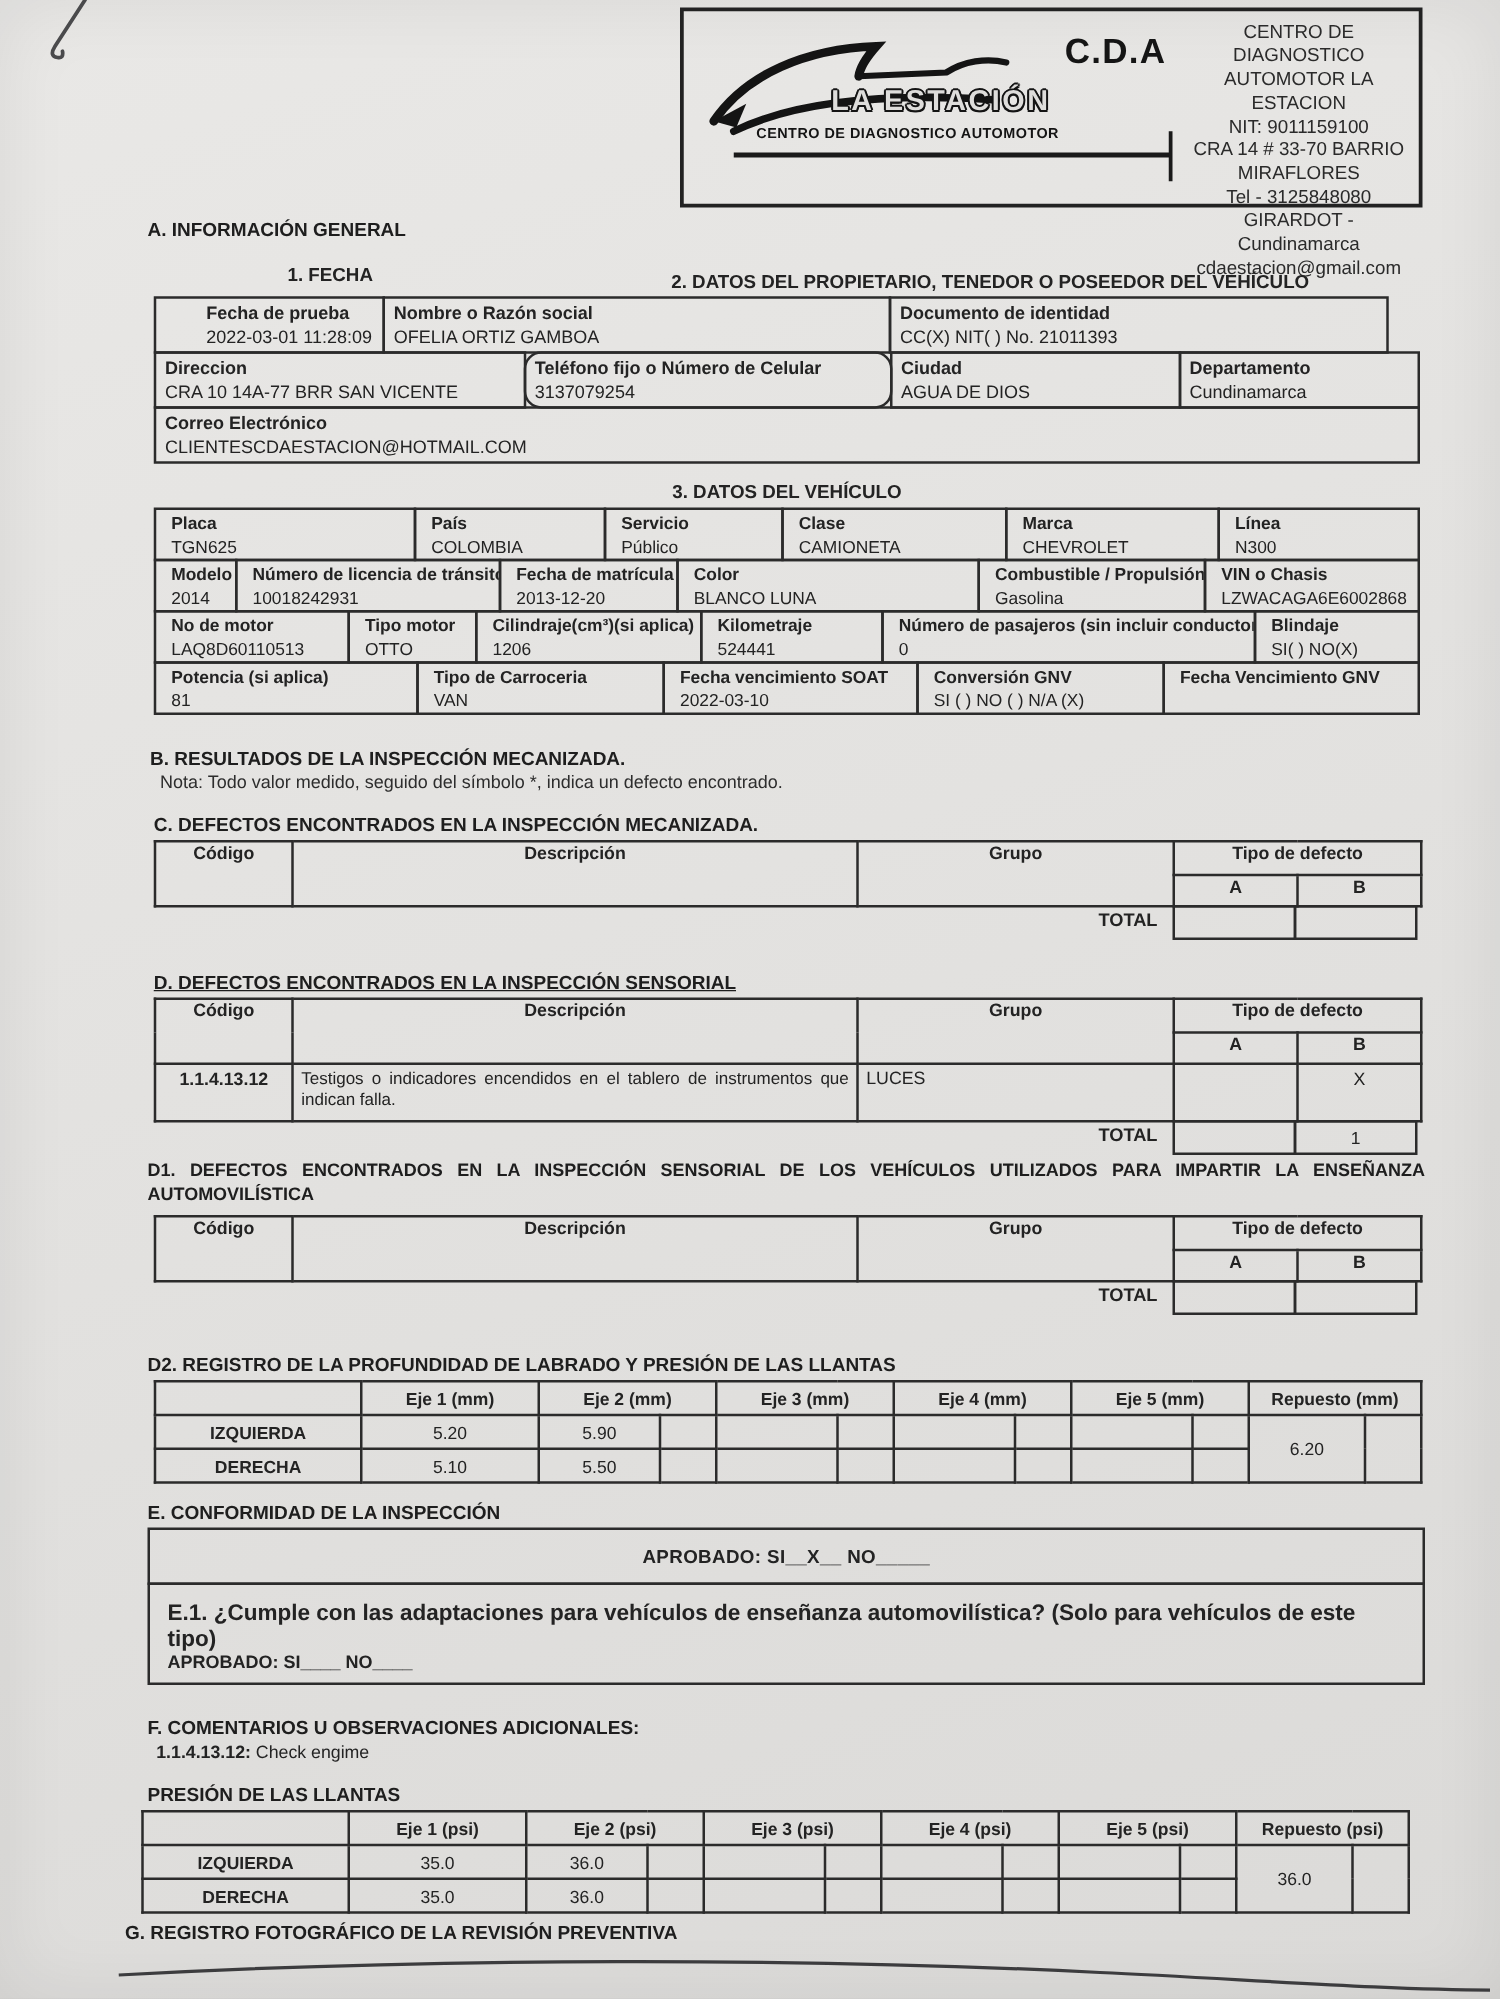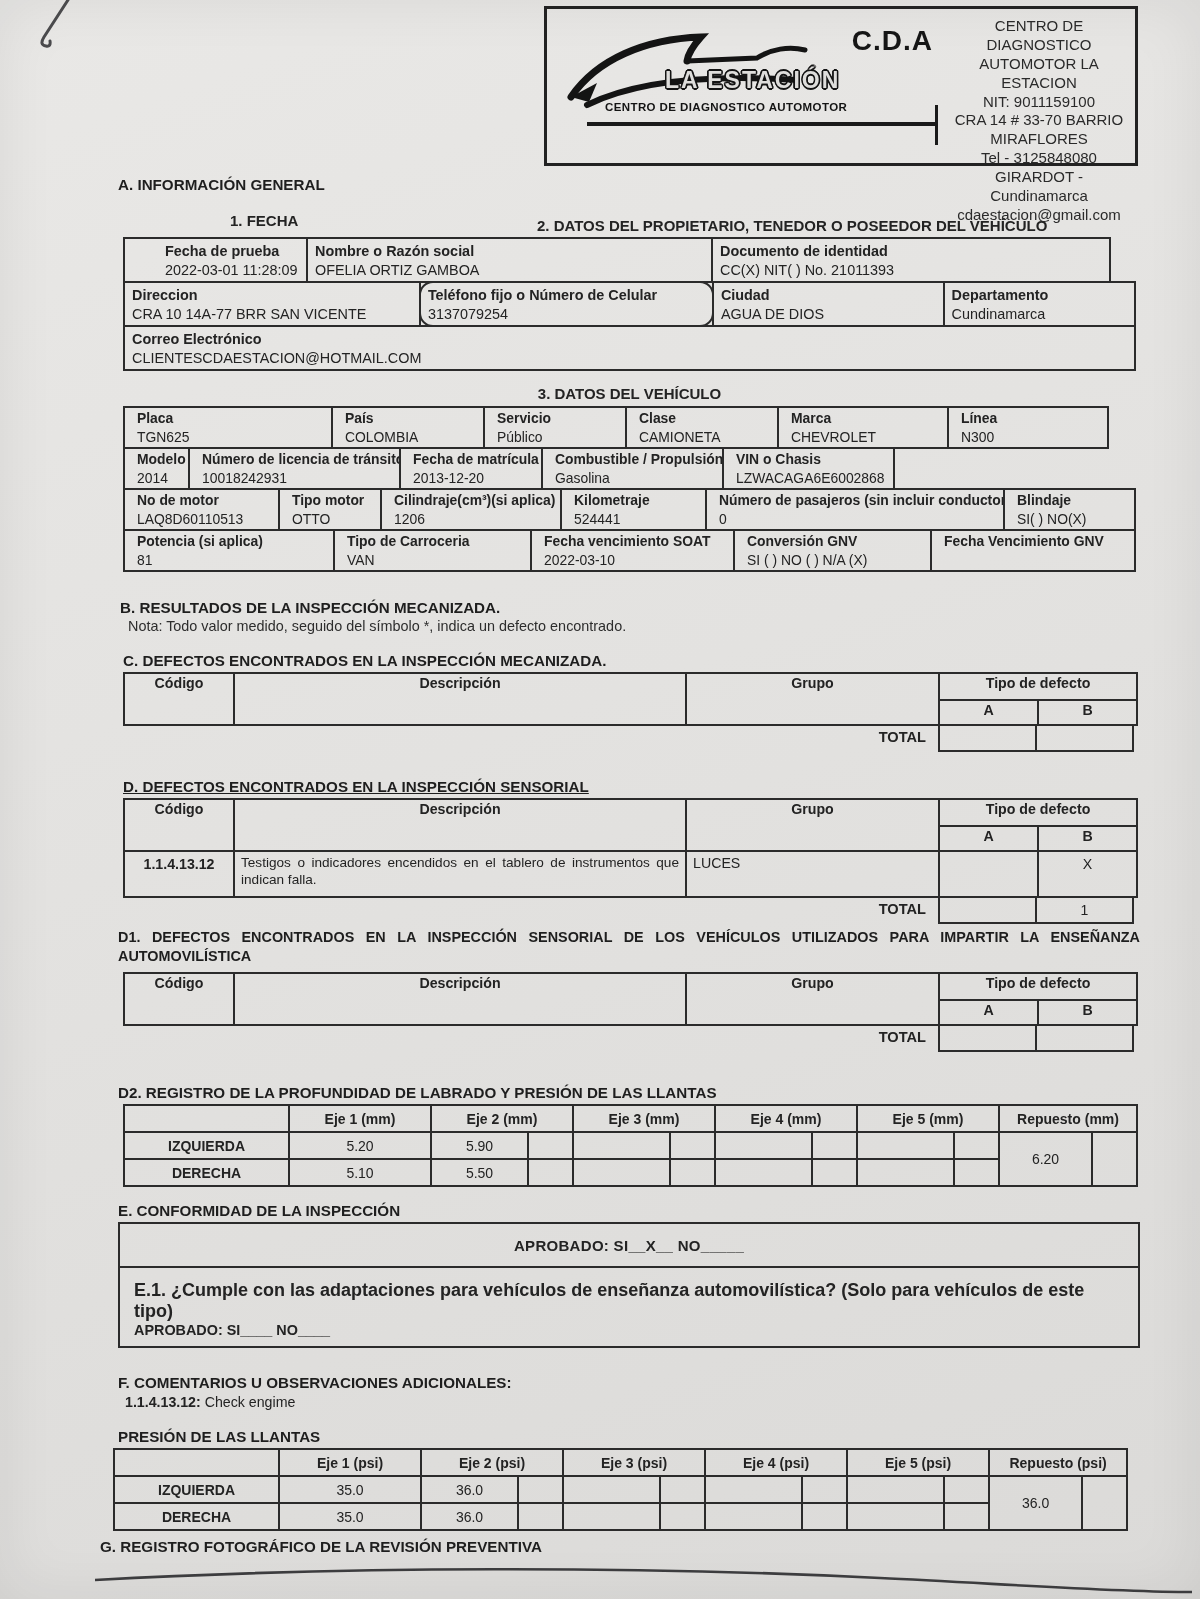--- a/index.html
+++ b/index.html
@@ -146,21 +146,21 @@
         <div class="vl">TGN625</div>
       </div>
       <div class="fc" style="width:154px;">
         <div class="lb">País</div>
         <div class="vl">COLOMBIA</div>
       </div>
       <div class="fc" style="width:144px;">
         <div class="lb">Servicio</div>
         <div class="vl">Público</div>
       </div>
-      <div class="fc" style="width:154px;">
+      <div class="fc" style="width:181px;">
         <div class="lb">Clase</div>
         <div class="vl">CAMIONETA</div>
       </div>
       <div class="fc" style="width:172px;">
         <div class="lb">Marca</div>
         <div class="vl">CHEVROLET</div>
       </div>
       <div class="fc" style="width:162px;">
         <div class="lb">Línea</div>
         <div class="vl">N300</div>
@@ -171,20 +171,24 @@
         <div class="lb">Modelo</div>
         <div class="vl">2014</div>
       </div>
       <div class="fc" style="width:213px;">
         <div class="lb">Número de licencia de tránsito</div>
         <div class="vl">10018242931</div>
       </div>
       <div class="fc" style="width:144px;">
         <div class="lb">Fecha de matrícula</div>
         <div class="vl">2013-12-20</div>
+      </div>
+      <div class="fc" style="width:243px;">
+        <div class="lb">Color</div>
+        <div class="vl">BLANCO LUNA</div>
       </div>
       <div class="fc" style="width:183px;">
         <div class="lb">Combustible / Propulsión</div>
         <div class="vl">Gasolina</div>
       </div>
       <div class="fc" style="width:173px;">
         <div class="lb">VIN o Chasis</div>
         <div class="vl">LZWACAGA6E6002868</div>
       </div>
     </div>

